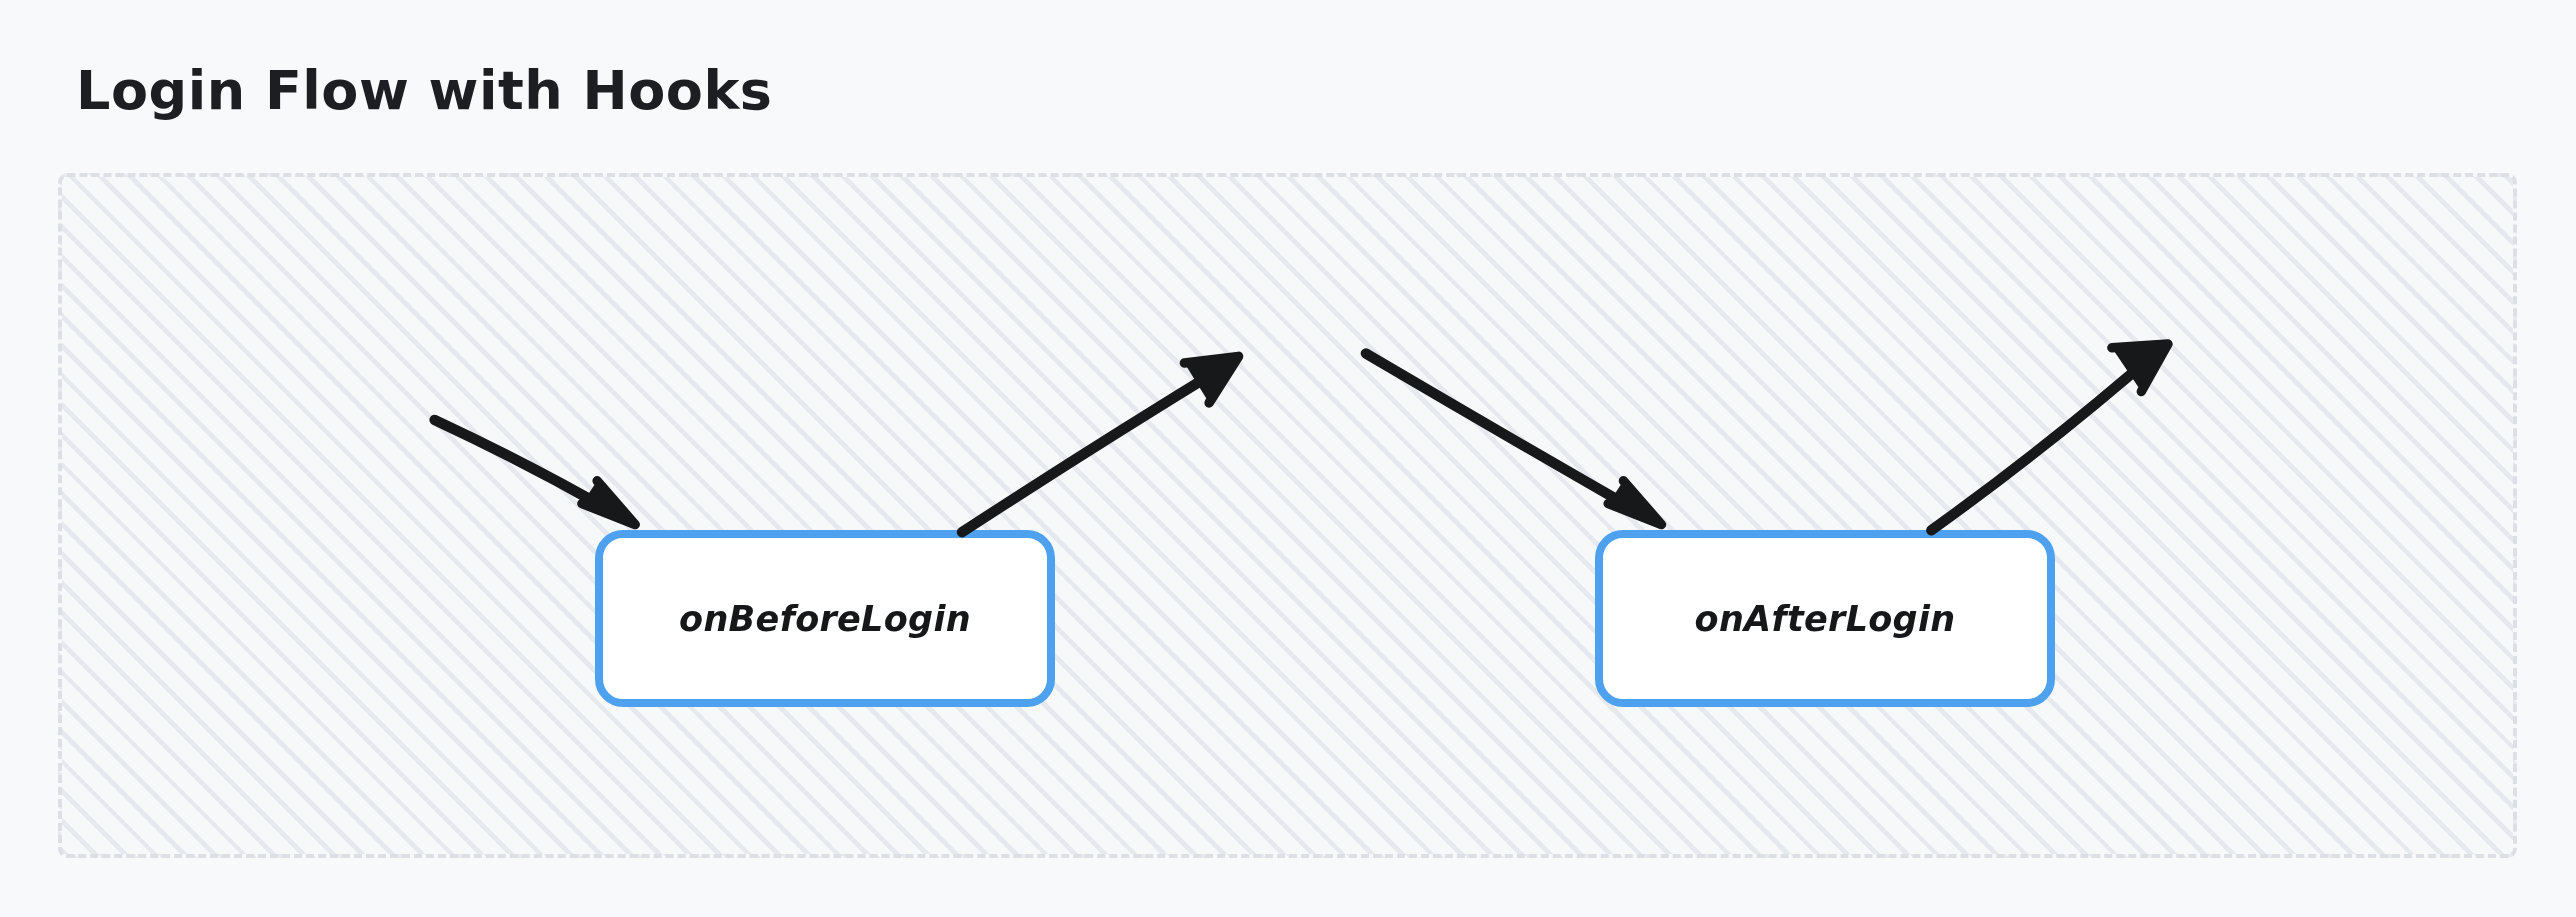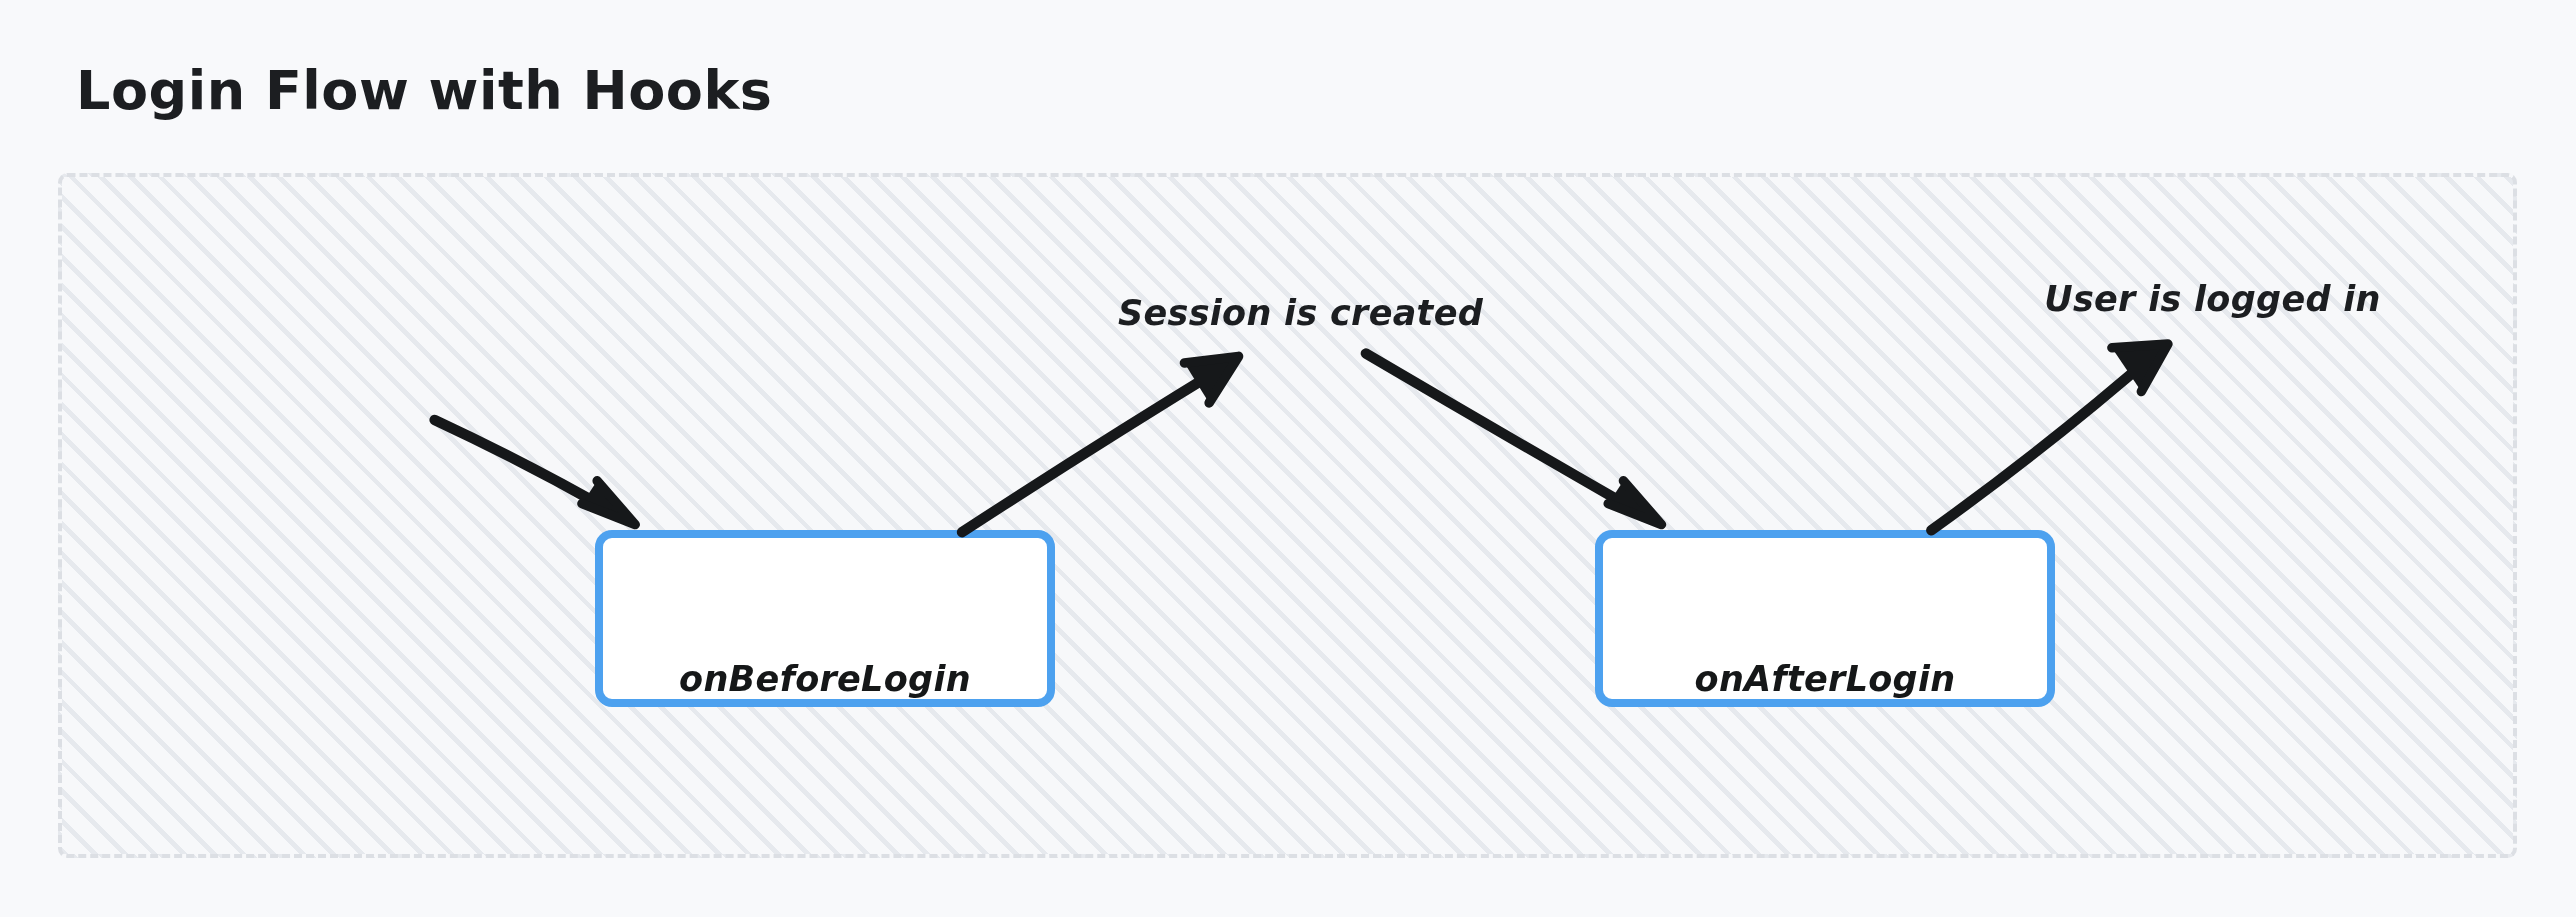--- a/index.html
+++ b/index.html
@@ -48,23 +48,23 @@
        rgba(205,210,219,0.0) 21px
     );
   }
 
   
   .hook-box {
     position: absolute;
     box-sizing: border-box;
     background: #ffffff;
     border: 8.6px solid #4da1ef;
-    border-radius: 17px;
+    border-radius: 28px;
     display: flex;
-    align-items: flex-end;
+    align-items: center;
     justify-content: center;
     top: 530px;
     width: 460px;
     height: 177px;
   }
   #hook-box-0 { left: 595px; }
   #hook-box-1 { left: 1595px; }
   .hook-label {
     font-family: "DejaVu Sans", sans-serif;
     font-size: 35px;
@@ -104,23 +104,21 @@
 </head>
 <body>
 
 <div id="canvas">
 
   <div id="diagram-title">Login Flow with Hooks</div>
 
   <div id="flow-container"></div>
 
 
-  <div class="edge-label" id="edge-label-1">Session is created</div>
 
-  <div class="edge-label" id="edge-label-2">User is logged in</div>
 
   <div class="hook-box" id="hook-box-0">
     <span class="hook-label">onBeforeLogin</span>
   </div>
 
   <div class="hook-box" id="hook-box-1">
     <span class="hook-label">onAfterLogin</span>
   </div>
 
   <svg id="arrow-layer" viewBox="0 0 2710 965">

